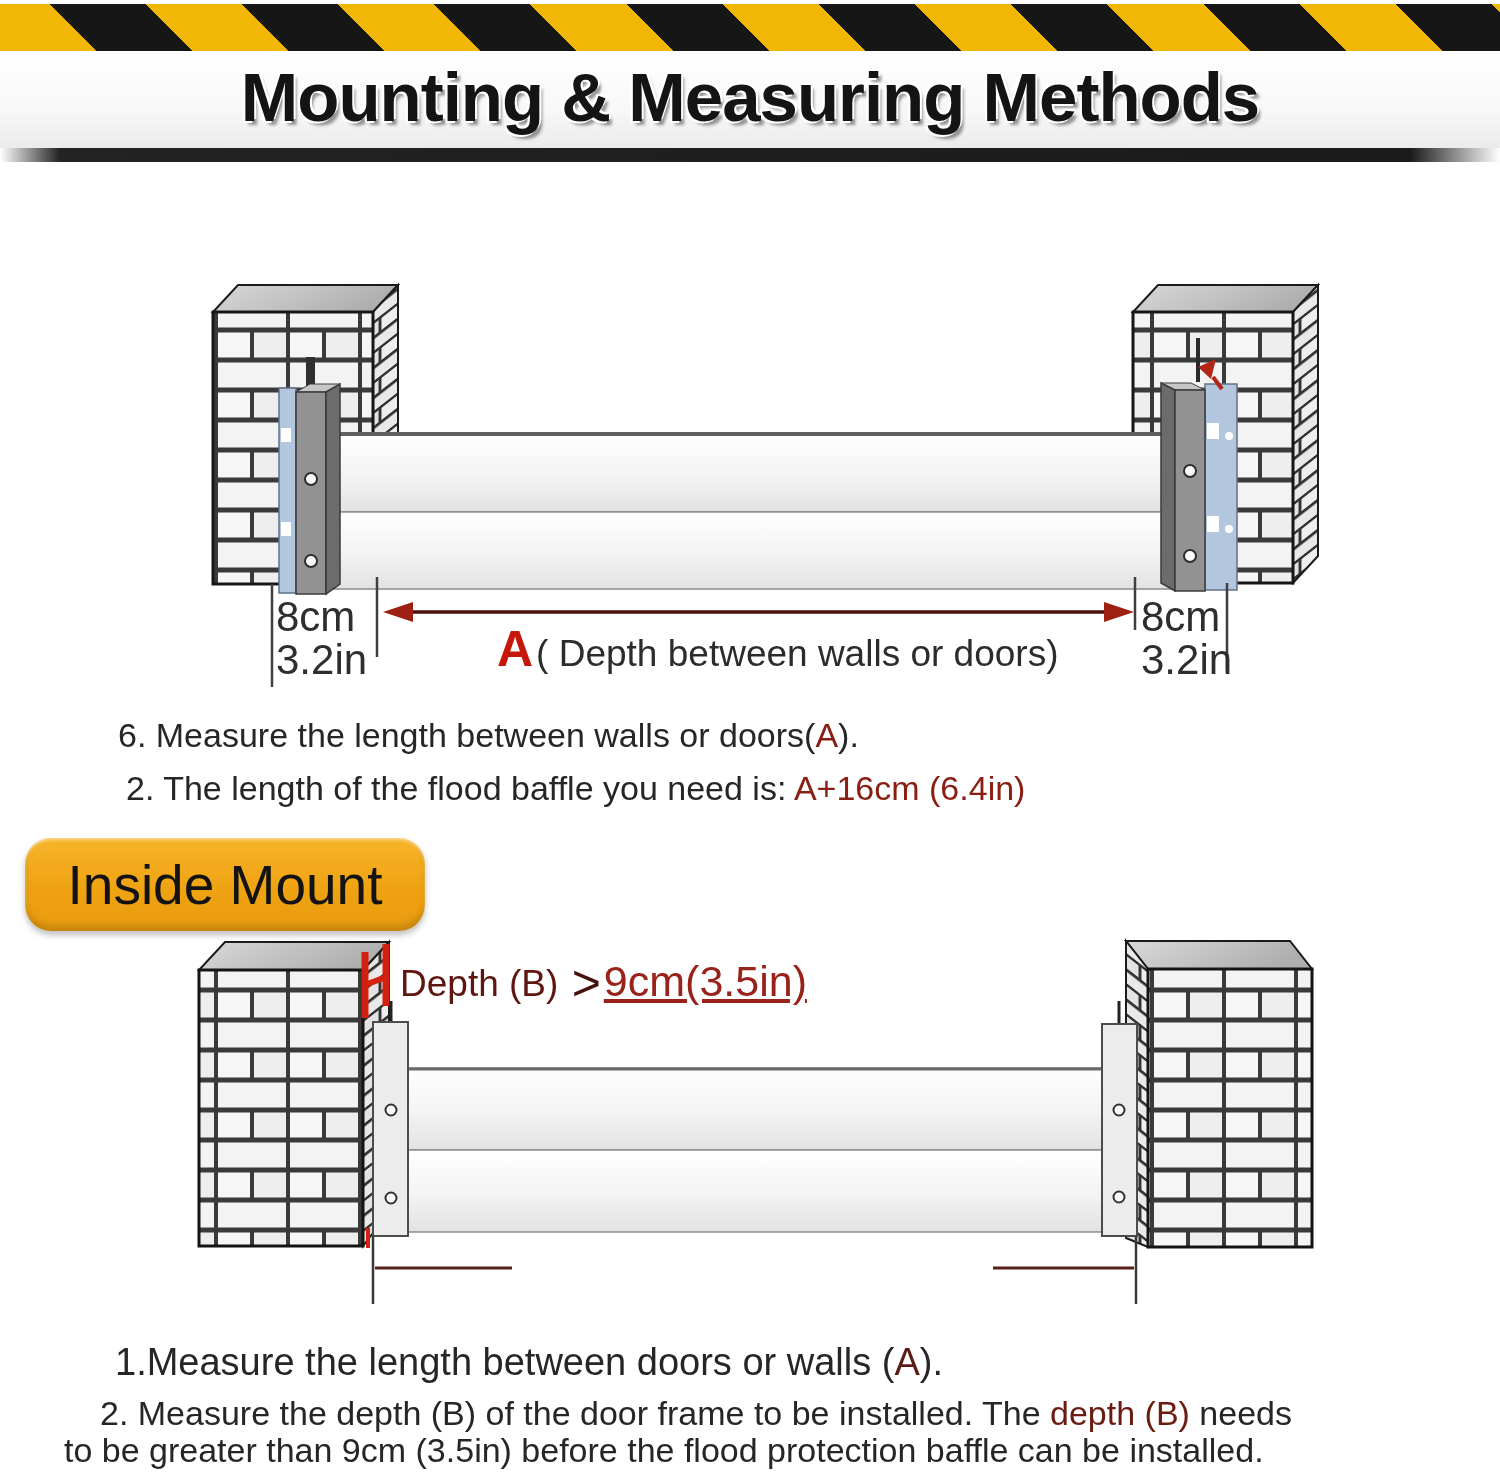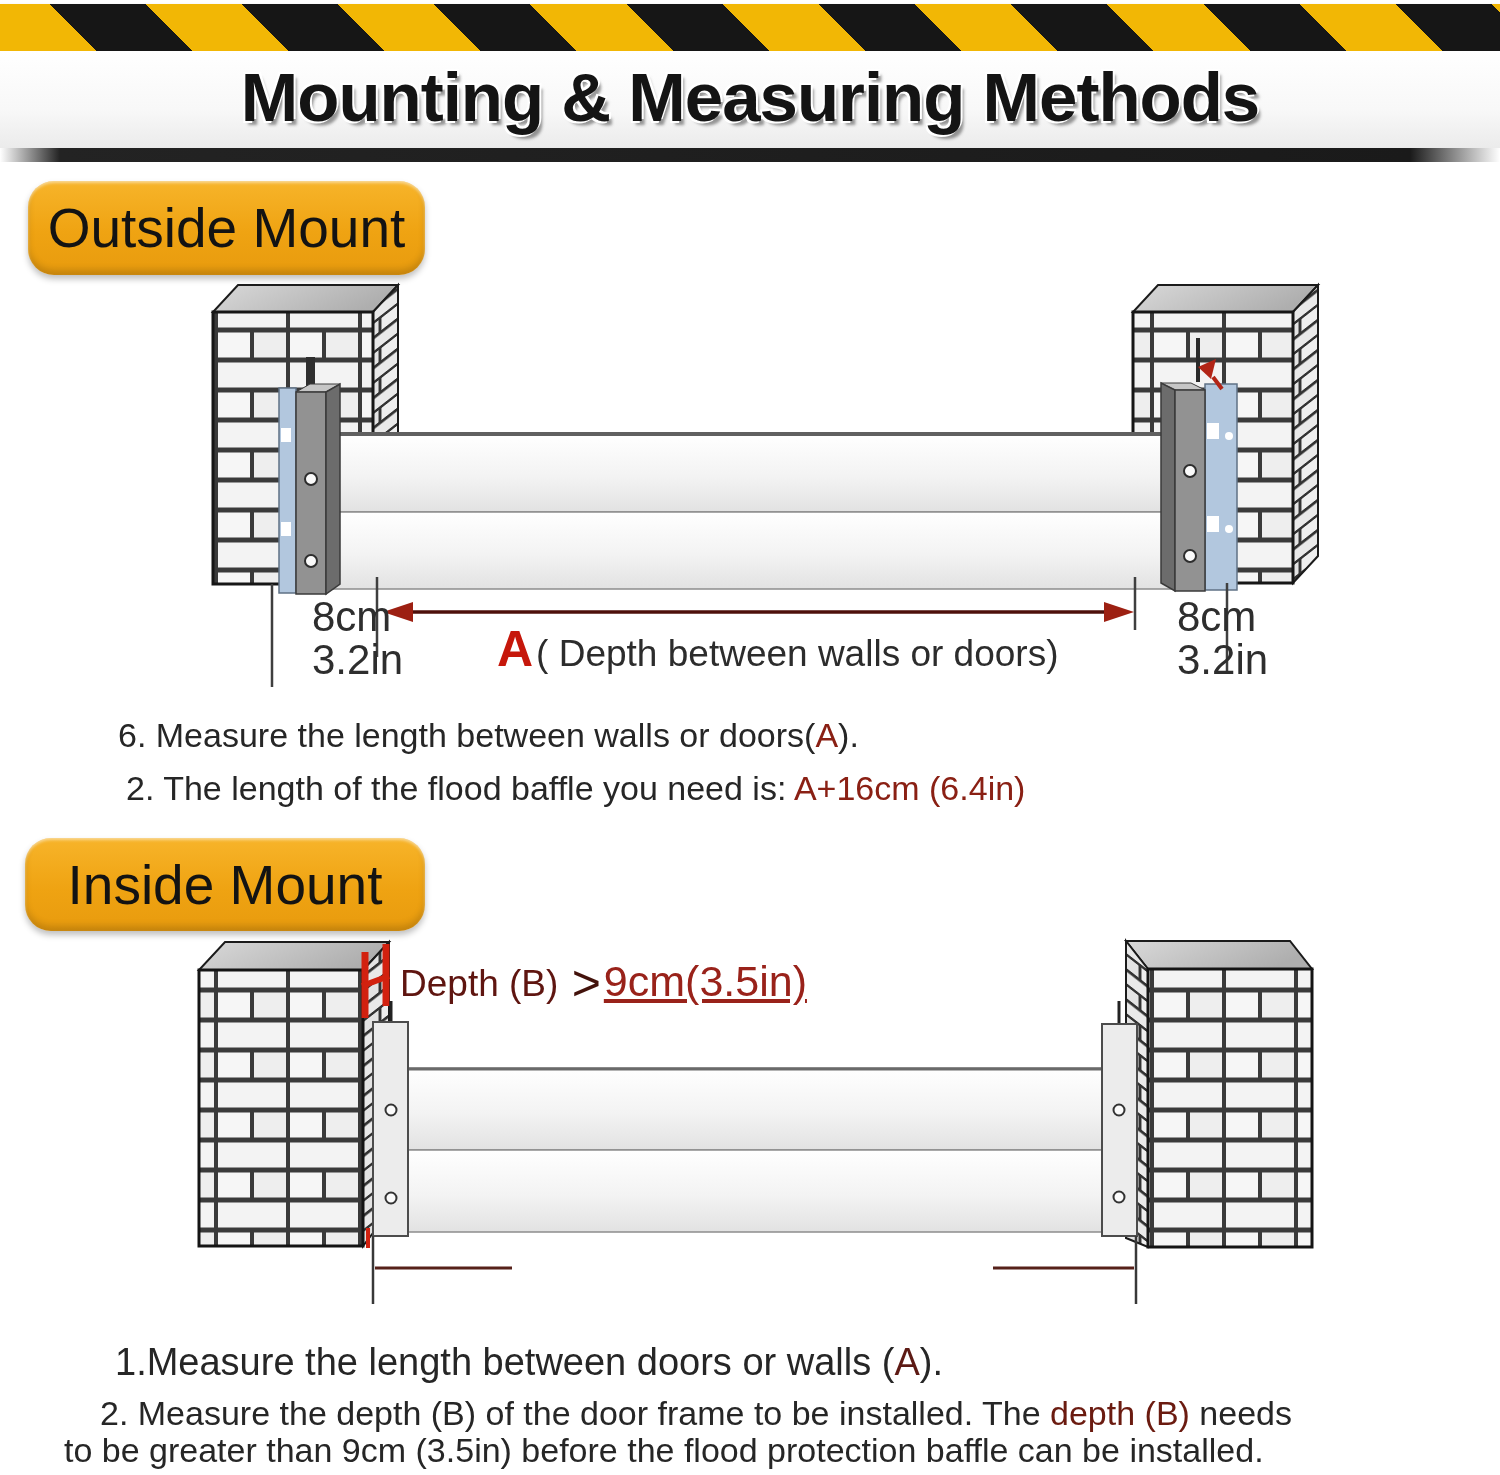--- a/index.html
+++ b/index.html
@@ -23,21 +23,21 @@
          background:linear-gradient(180deg,#f7b42a 0%,#efa312 55%,#e89b0e 100%);
          border-radius:26px;color:#131313;font-size:55px;white-space:nowrap;
          box-shadow:0 4px 6px rgba(0,0,0,.25),inset 0 2px 3px rgba(255,255,255,.5),inset 0 -5px 7px rgba(0,0,0,.16);}
   .badge.outside{left:28px;top:181px;width:397px;height:94px;}
   .badge.inside{left:25px;top:838px;width:400px;height:93px;}
 
   
   .gfx{position:absolute;left:0;top:0;}
 
   
-  .dim{position:absolute;font-size:42px;color:#2e2e2e;line-height:1.03;white-space:nowrap;margin-left:36px;}
+  .dim{position:absolute;font-size:42px;color:#2e2e2e;line-height:1.03;white-space:nowrap;}
   .dim span{display:block;}
   .spanlabel{position:absolute;left:497px;top:620px;font-size:37px;color:#2c2c2c;white-space:nowrap;}
   .bigA{font-size:50px;font-weight:bold;color:#c6170b;margin-right:3px;}
   .step{position:absolute;font-size:34px;color:#262626;white-space:nowrap;}
   .maroon{color:#8a2014;}
   .darkred{color:#6b1b10;}
   .redA{color:#5d1a14;}
   .depthlabel{position:absolute;left:400px;top:954px;white-space:nowrap;}
   .dep{font-size:37px;color:#5f1510;}
   .gt{font-size:50px;color:#43120b;vertical-align:-4px;margin:0 3px;}
@@ -48,23 +48,20 @@
 </head>
 <body>
 
 <div class="page">
 
   <div class="hazard"></div>
   <div class="titleband"></div>
   <div class="title">Mounting &amp; Measuring Methods</div>
   <div class="divider"></div>
 
-  <div class="badge outside">
-    <span>Outside Mount</span>
-  </div>
   <div class="badge inside">
     <span>Inside Mount</span>
   </div>
 
   <svg class="gfx" width="1500" height="1475" viewBox="0 0 1500 1475">
     <defs>
       <linearGradient id="gTop" x1="0" y1="0" x2="1" y2="0.3">
         <stop offset="0" stop-color="#d9d9d9"></stop>
           <stop offset="1" stop-color="#aeaeae"></stop>
       </linearGradient>

